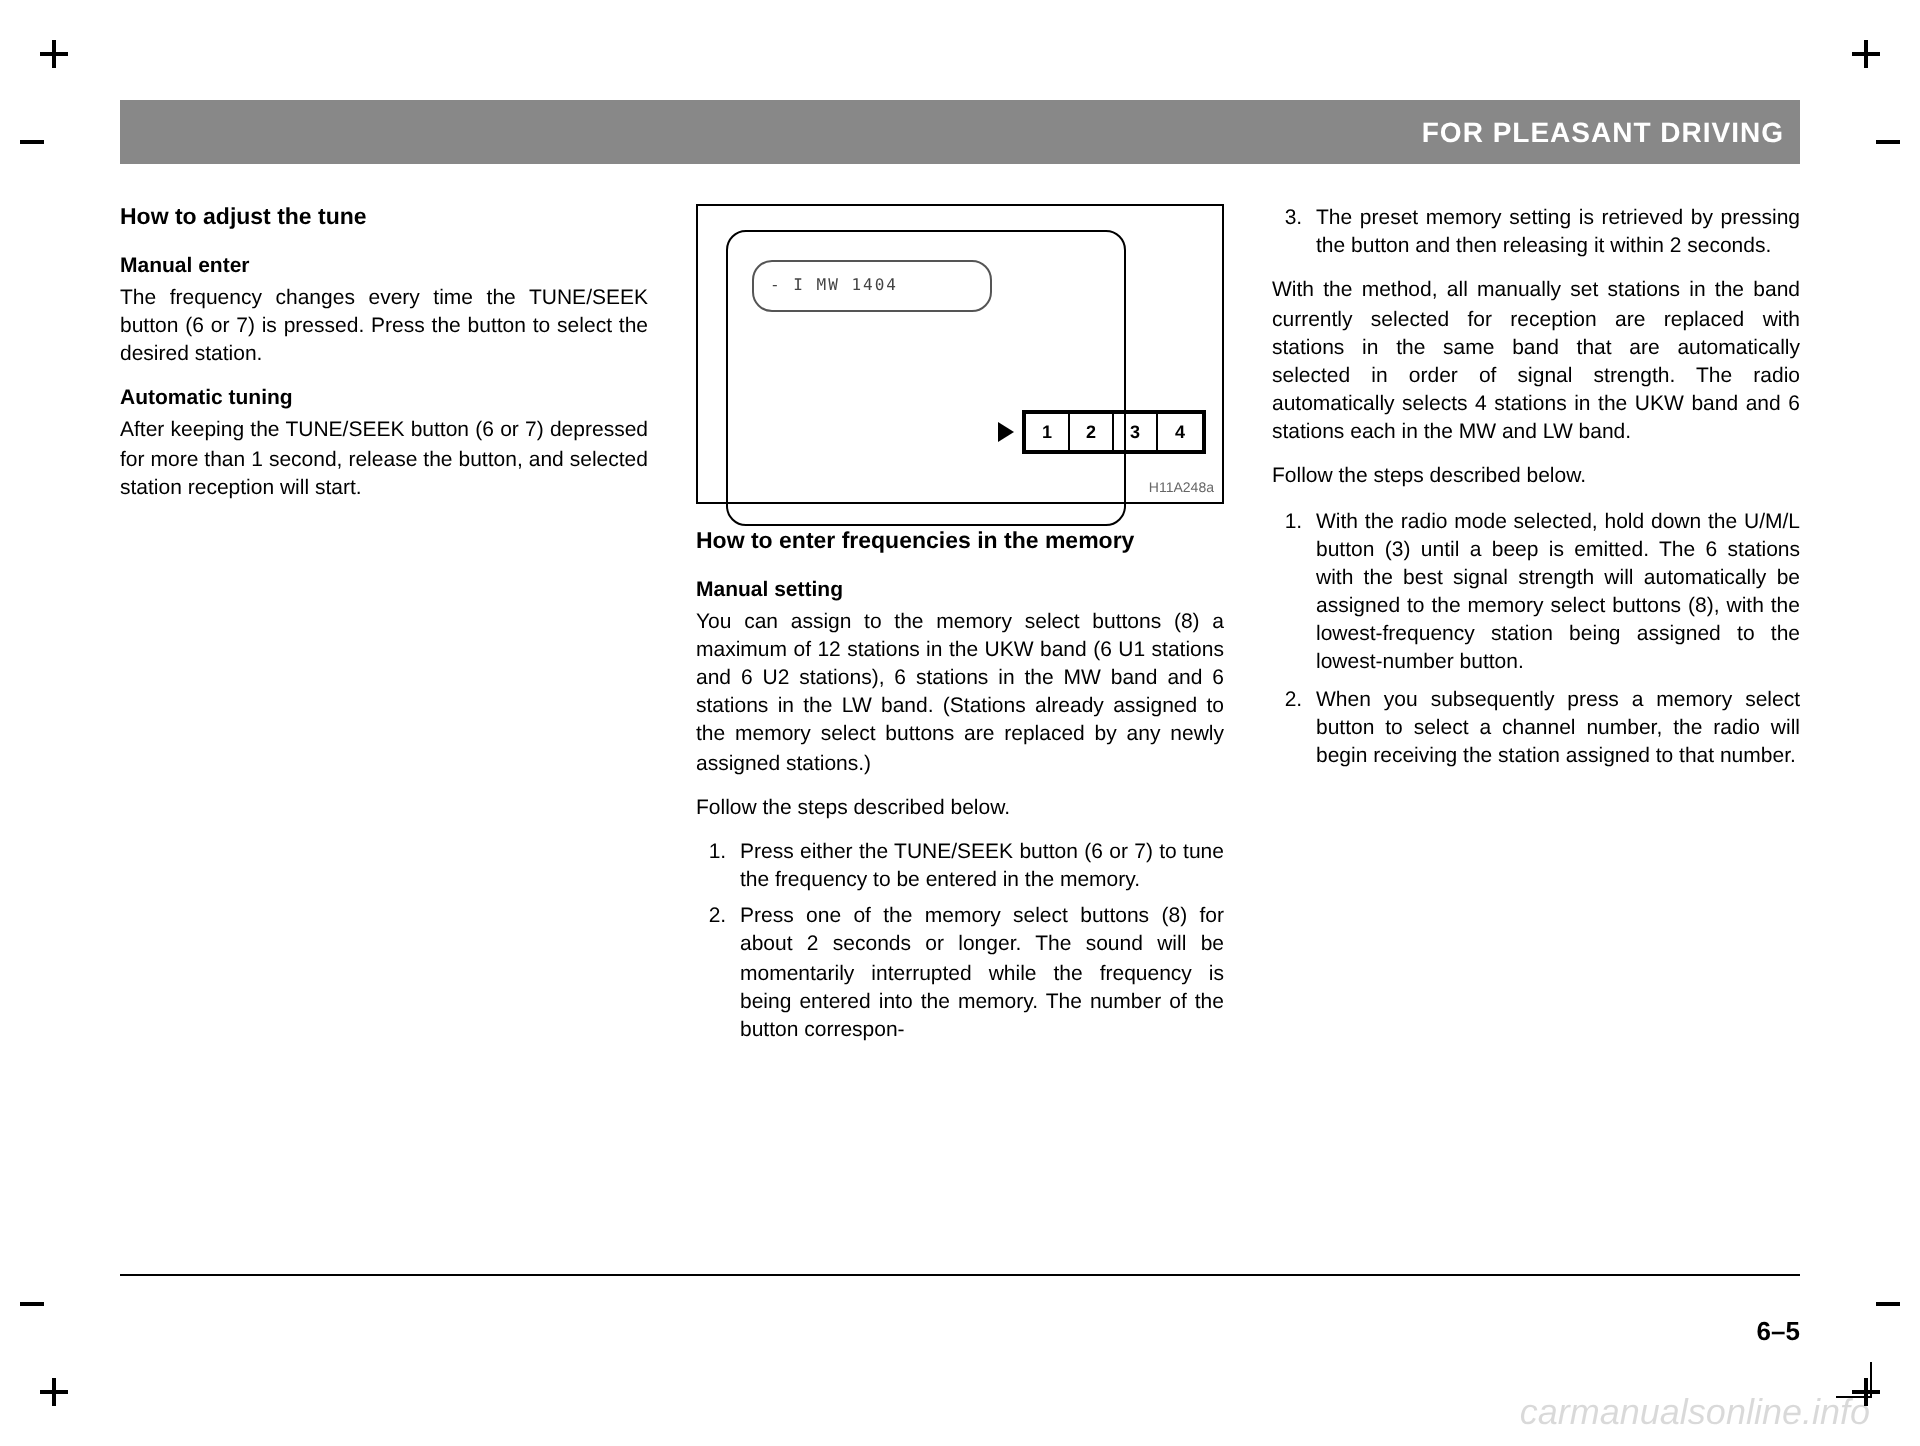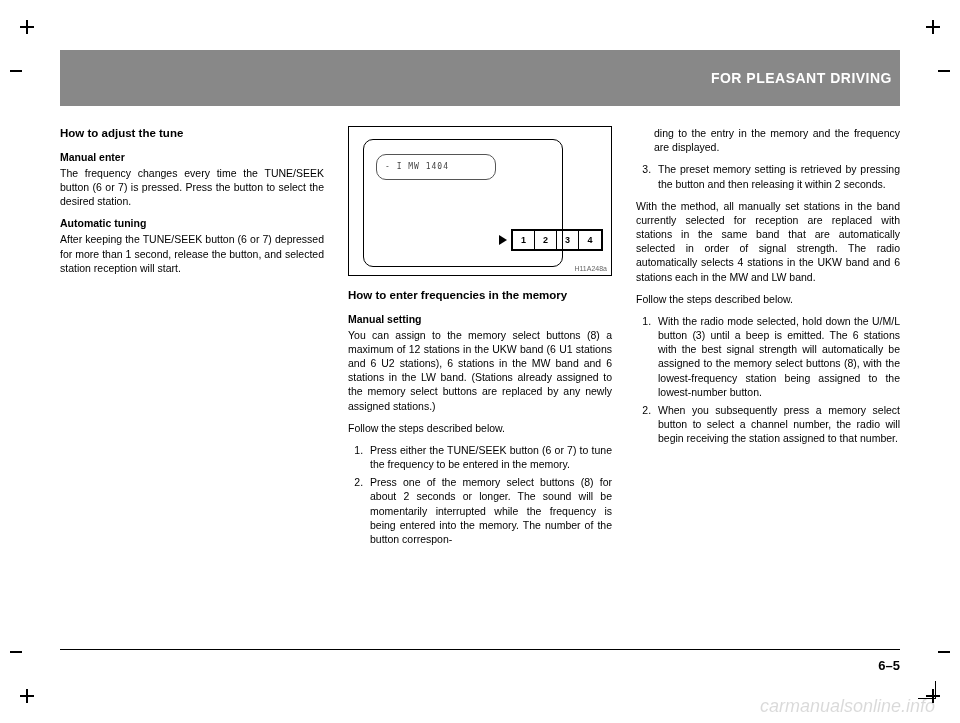--- a/index.html
+++ b/index.html
@@ -21,21 +21,21 @@
     right: 60px;
     top: 50px;
     bottom: 50px;
   }
   .header-bar {
     background: #888;
     color: #fff;
     text-align: right;
     font-weight: bold;
     font-size: 14px;
-    padding: 20px 8px;
+    padding: 8px 8px;
     letter-spacing: 0.5px;
   }
   .content {
     margin-top: 20px;
     display: flex;
     gap: 24px;
   }
   .col {
     flex: 1;
     font-size: 10.5px;
@@ -69,21 +69,21 @@
     height: 150px;
     position: relative;
     margin-bottom: 12px;
     background: #fff;
   }
   .radio-body {
     position: absolute;
     left: 14px;
     top: 12px;
     width: 200px;
-    height: 128px;
+    height: 148px;
     border: 1px solid #000;
     border-radius: 10px;
   }
   .radio-display {
     position: absolute;
     left: 12px;
     top: 14px;
     width: 120px;
     height: 26px;
     border: 1px solid #555;
@@ -150,21 +150,21 @@
   }
   .footer {
     position: absolute;
     left: 0;
     right: 0;
     bottom: 0;
     border-top: 1.5px solid #000;
     text-align: right;
     font-weight: bold;
     font-size: 13px;
-    padding-top: 8px;
+    padding-top: 20px;
   }
   .crop-mark {
     position: absolute;
     width: 14px;
     height: 14px;
   }
   .crop-mark::before, .crop-mark::after {
     content: '';
     position: absolute;
     background: #000;
@@ -251,21 +251,20 @@
       <h4>Manual setting</h4>
       <p>You can assign to the memory select buttons (8) a maximum of 12 stations in the UKW band (6 U1 stations and 6 U2 stations), 6 stations in the MW band and 6 stations in the LW band. (Stations already assigned to the memory select buttons are replaced by any newly assigned stations.)</p>
       <p>Follow the steps described below.</p>
       <ol>
         <li>Press either the TUNE/SEEK button (6 or 7) to tune the frequency to be entered in the memory.</li>
         <li>Press one of the memory select buttons (8) for about 2 seconds or longer. The sound will be momentarily interrupted while the frequency is being entered into the memory. The number of the button correspon-</li>
       </ol>
     </div>
 
     <div class="col">
-      <p style="margin-left:18px">ding to the entry in the memory and the frequency are displayed.</p>
       <ol start="3">
         <li>The preset memory setting is retrieved by pressing the button and then releasing it within 2 seconds.</li>
       </ol>
       <p>With the method, all manually set stations in the band currently selected for reception are replaced with stations in the same band that are automatically selected in order of signal strength. The radio automatically selects 4 stations in the UKW band and 6 stations each in the MW and LW band.</p>
       <p>Follow the steps described below.</p>
       <ol>
         <li>With the radio mode selected, hold down the U/M/L button (3) until a beep is emitted. The 6 stations with the best signal strength will automatically be assigned to the memory select buttons (8), with the lowest-frequency station being assigned to the lowest-number button.</li>
         <li>When you subsequently press a memory select button to select a channel number, the radio will begin receiving the station assigned to that number.</li>
       </ol>
     </div>

